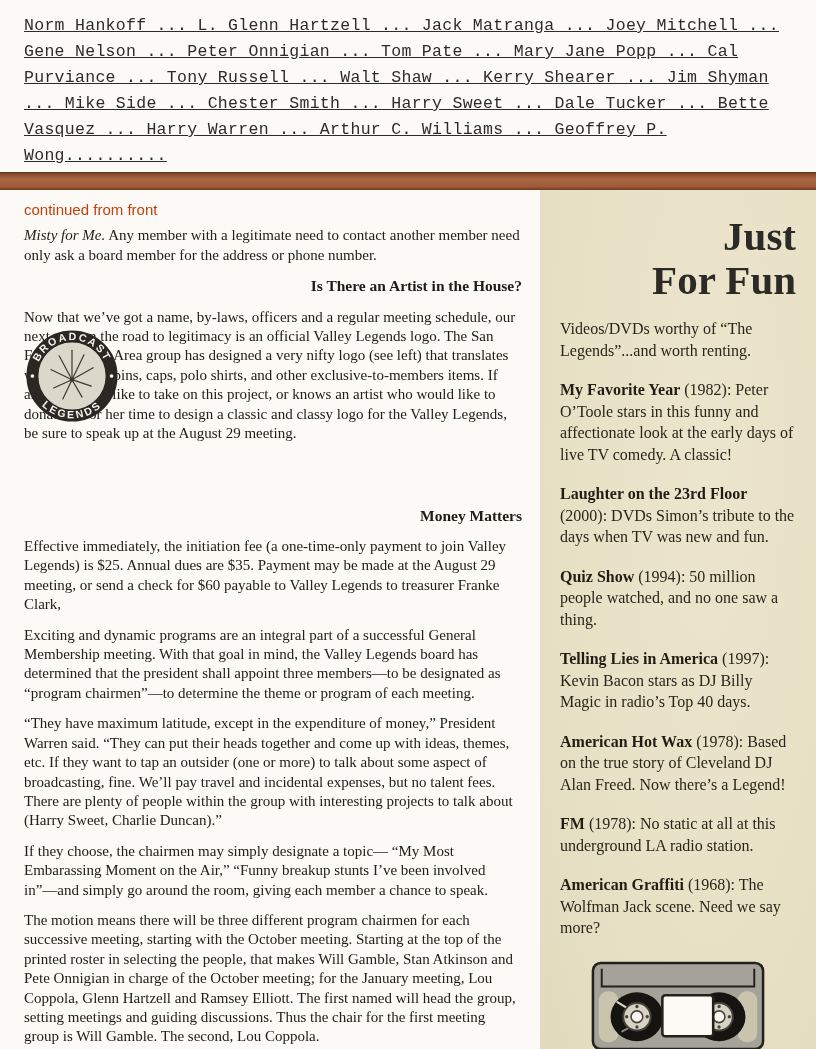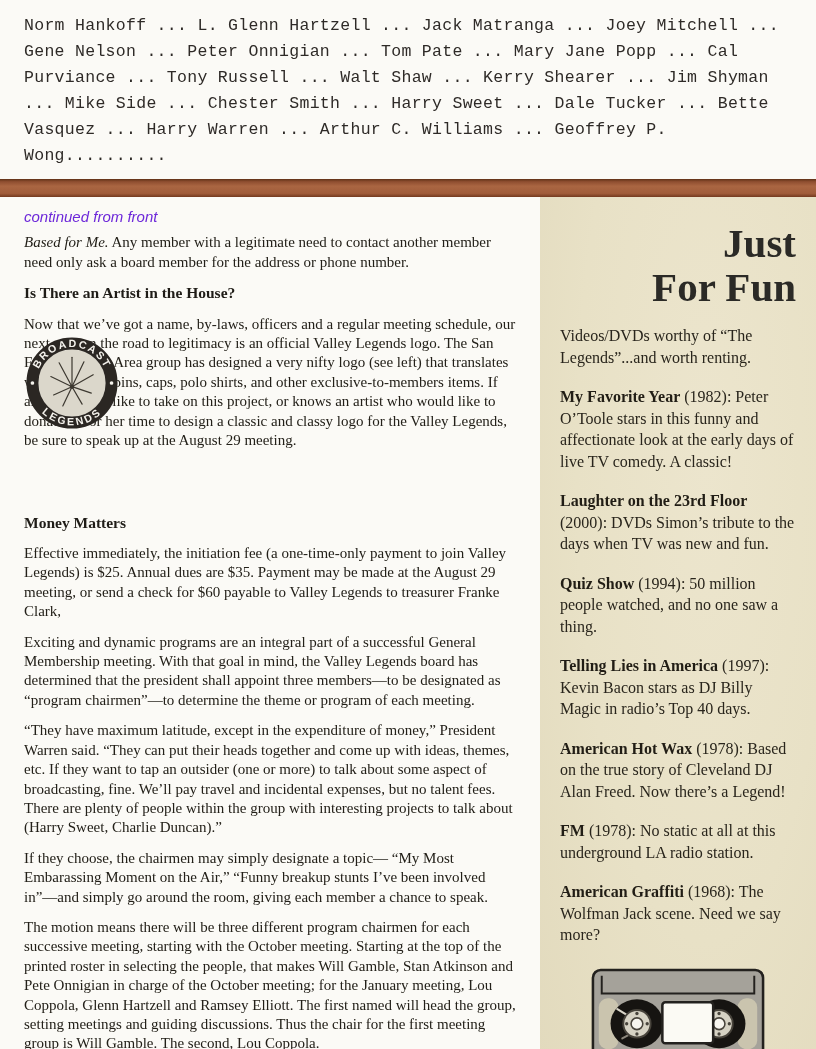--- a/index.html
+++ b/index.html
@@ -6,49 +6,50 @@
   .page{
     position:relative;
     width:816px;height:1049px;
     background:#fbfaf6;
     overflow:hidden;
     font-family:"Liberation Serif", serif;
     color:#232019;
   }
   
   .roster{
-    padding:13px 24px 10px 24px;
+    padding:13px 24px 3px 24px;
     font-family:"Liberation Mono", monospace;
     font-size:16.5px;
     line-height:26px;
     letter-spacing:0.3px;
     color:#2e2a27;
     white-space:pre-line;
+    text-decoration:underline;
   }
   
   .divider{
     height:18px;
     background:linear-gradient(#5f3116, #8f4e30 15%, #aa6642 40%, #a05c3a 80%, #733a1f);
   }
   
   .content{display:flex;height:881px;}
   .main{
     width:540px;box-sizing:border-box;
     padding:10px 18px 0 24px;
     font-size:15px;line-height:19.4px;
   }
   .main p{margin:0 0 11px 0;}
   .continued{
     font-family:"Liberation Sans", sans-serif;
-    font-style:italic;font-size:15px;color:#6d28d9;
+    font-size:15px;color:#c2410c;
     margin-bottom:7px;
   }
   .lead-italic{font-style:italic;}
   h3.center-head{
-    text-align:left;font-size:15.5px;font-weight:bold;
+    text-align:right;font-size:15.5px;font-weight:bold;
     margin:10px 0 12px 0;color:#1f1c17;
   }
   .artist-block{position:relative;min-height:188px;}
   .artist-text{margin-left:105px;}
   .logo{position:absolute;left:2px;top:22px;width:92px;height:92px;}
   h1.programs{
     font-family:"Liberation Sans", sans-serif;
     font-weight:400;font-size:38px;line-height:40px;
     letter-spacing:-0.5px;color:#4b4b48;
     margin:14px 0 10px 0;
@@ -84,21 +85,21 @@
 Vasquez ... Harry Warren ... Arthur C. Williams ... Geoffrey P. Wong..........</div>
 
   <div class="divider"></div>
 
   <div class="content">
 
     <div class="main">
 
       <div class="continued">continued from front</div>
 
-      <p><span class="lead-italic">Based for Me.</span>
+      <p><span class="lead-italic">Misty for Me.</span>
         <span>Any member with a legitimate need to contact another member need only ask a board member for the address or phone number.</span></p>
 
       <h3 class="center-head">Is There an Artist in the House?</h3>
 
       <div class="artist-block">
 
         <svg class="logo" viewBox="0 0 100 100" aria-hidden="true">
           <circle cx="50" cy="50" r="49" fill="#efece4"></circle>
           <circle cx="50" cy="50" r="36.5" fill="#dbd7cb"></circle>
           <circle cx="50" cy="50" r="43" fill="none" stroke="#2b2723" stroke-width="13"></circle>

